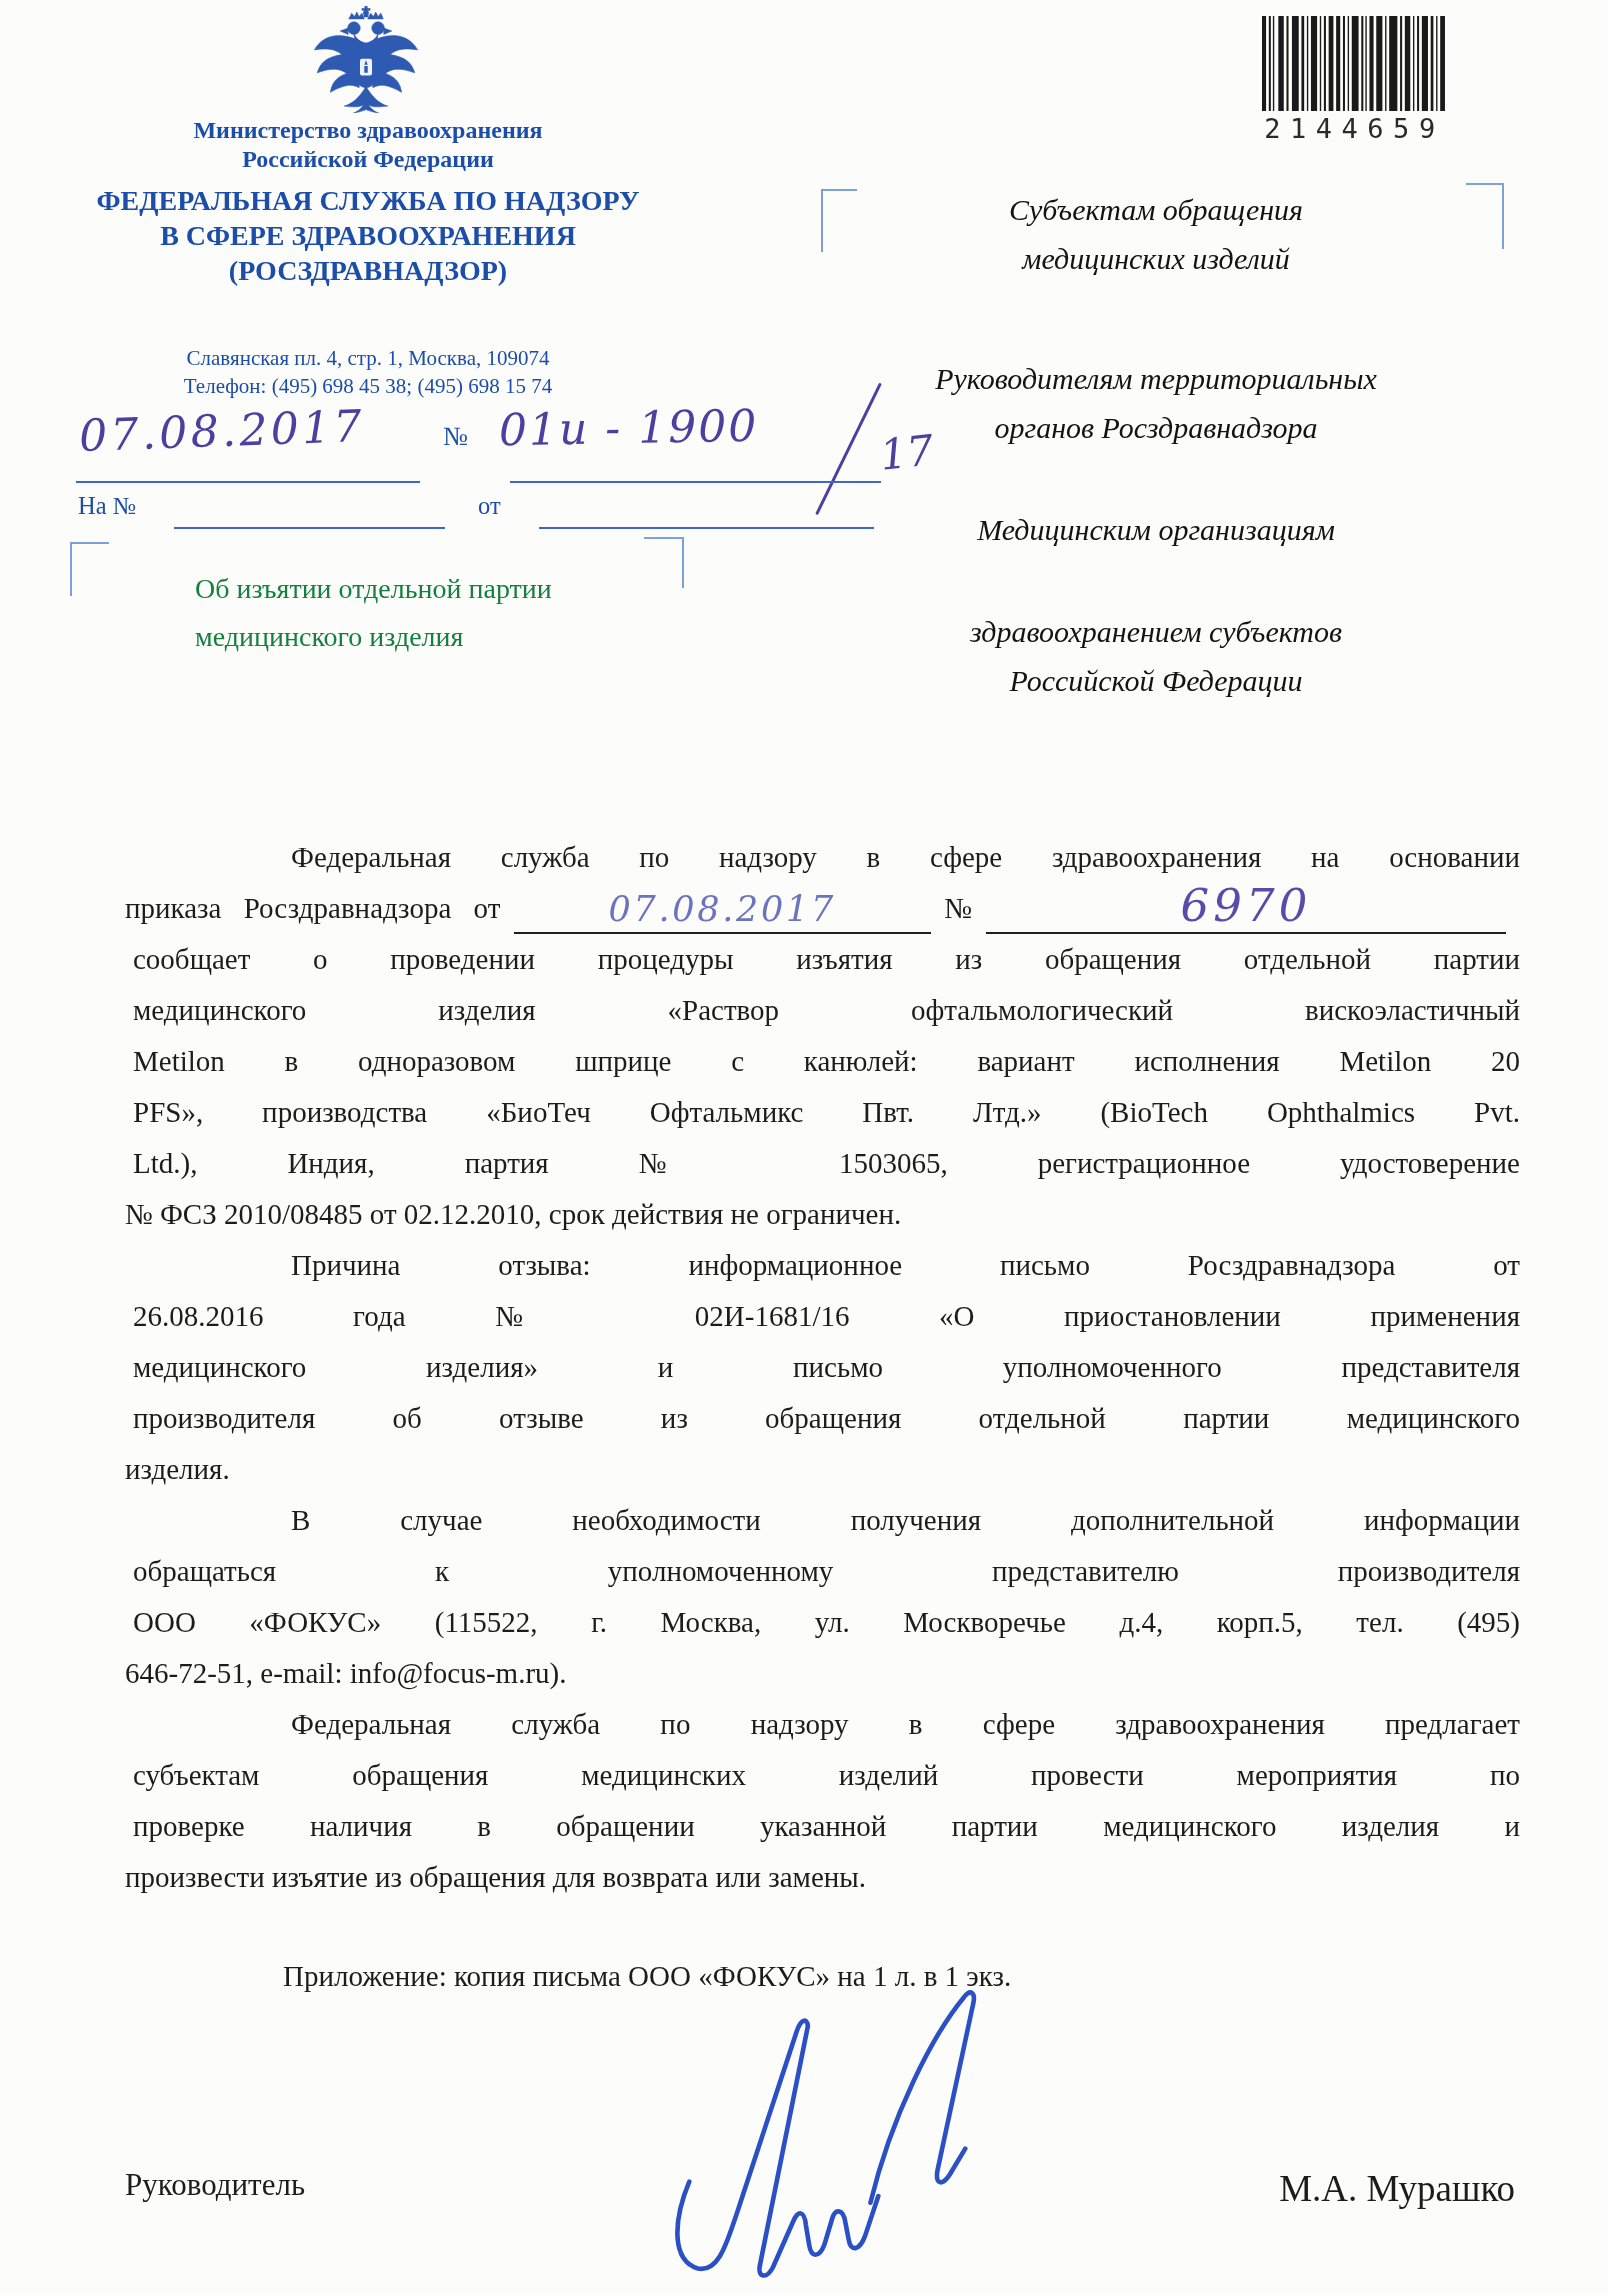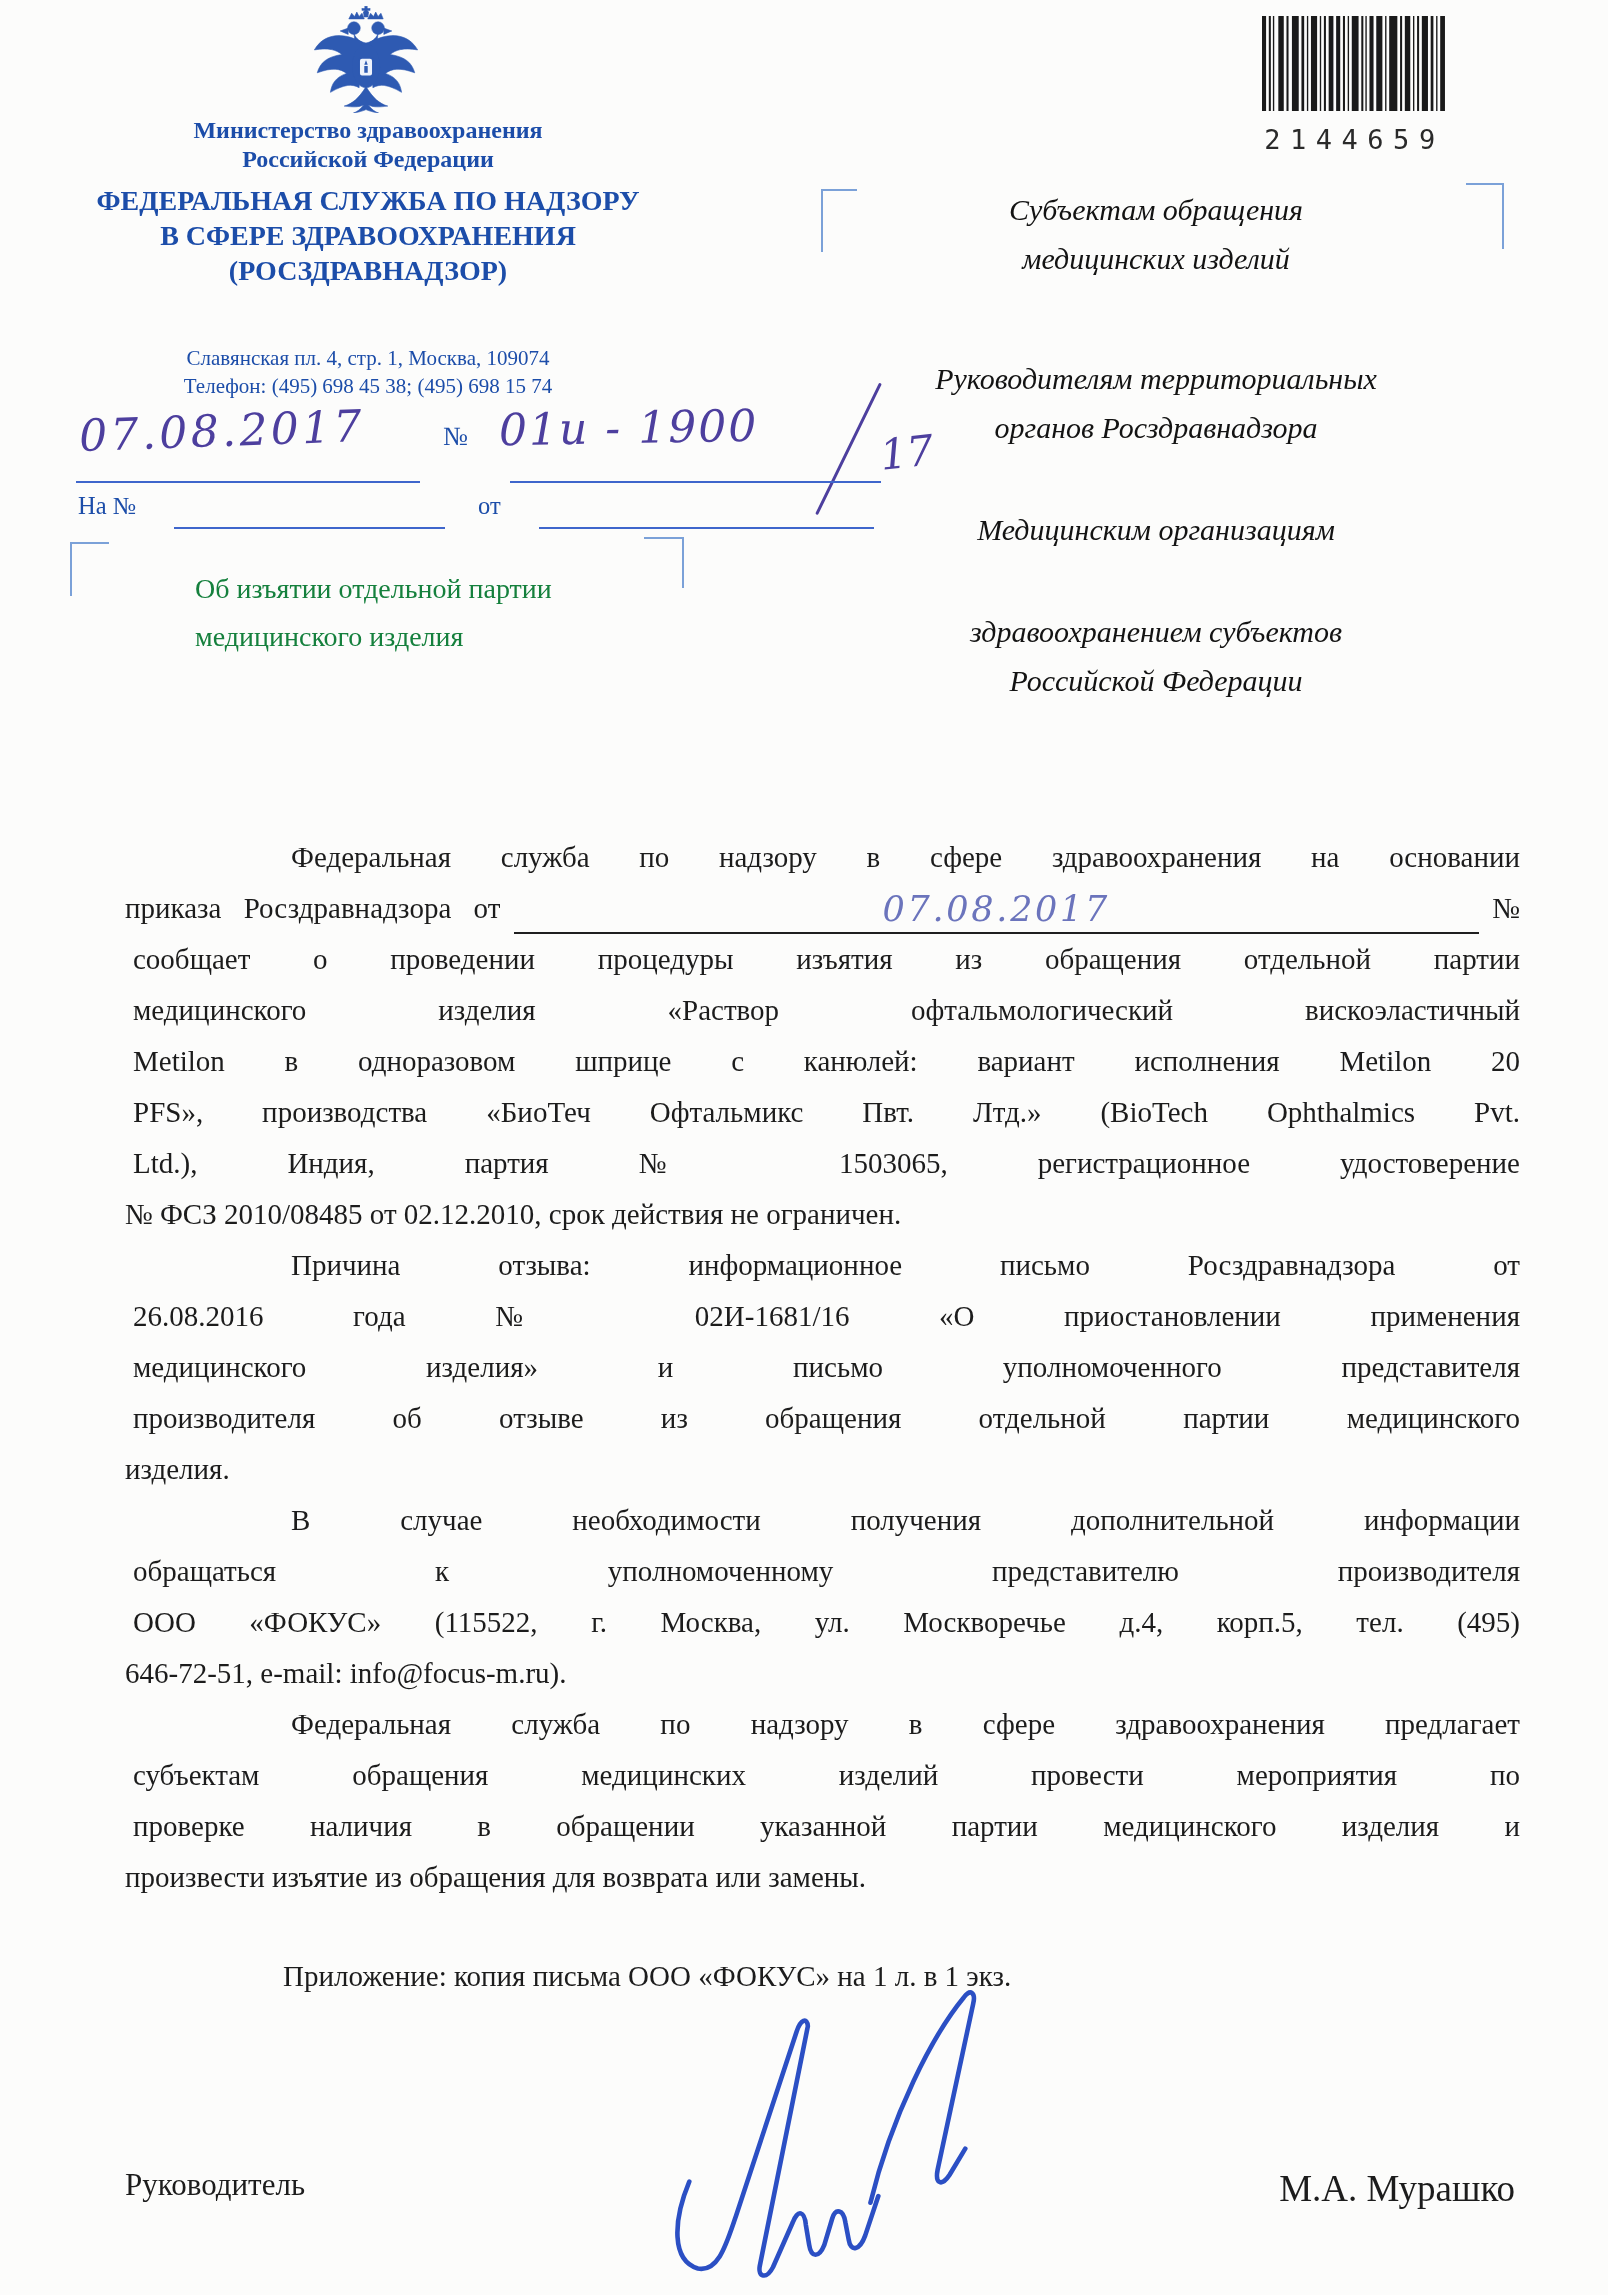--- a/index.html
+++ b/index.html
@@ -19,21 +19,21 @@
   
   .emblem{position:absolute; left:308px; top:4.1px; width:116px; height:109px;}
   .lh-center{position:absolute; left:53px; width:630px; text-align:center; color:var(--letterhead-blue);}
   .ministry{top:116px; font-size:24px; line-height:29px; font-weight:700;}
   .service{top:183px; font-size:28px; line-height:35px; font-weight:700;}
   .addr{top:344px; font-size:21px; line-height:28px;}
   
   .barcode{position:absolute; left:1262px; top:16.3px; width:185px; height:95px;}
   .barcode-number{
     position:absolute; left:1262px; top:113px; width:185px; text-align:center;
-    font-family:"DejaVu Sans Mono", monospace; font-size:27px; letter-spacing:9.5px; color:#2a2a2a;margin-top:11px;
+    font-family:"DejaVu Sans Mono", monospace; font-size:27px; letter-spacing:9.5px; color:#2a2a2a;
   }
   
   .hw{font-family:"DejaVu Serif", serif; font-style:italic; color:var(--ink-violet);}
   .reg-date{position:absolute; left:79px; top:405px; font-size:44px; letter-spacing:3.4px; transform:rotate(-2deg);}
   .reg-no-sign{position:absolute; left:443px; top:422px; font-size:26px; color:var(--letterhead-blue);}
   .reg-number{position:absolute; left:499px; top:402px; font-size:44px; letter-spacing:2px; transform:rotate(-1deg);}
   .reg-slash{position:absolute; left:847px; top:376px; width:3.4px; height:146px; background:var(--ink-violet); transform:rotate(26deg); border-radius:2px;}
   .reg-suffix{position:absolute; left:880px; top:428px; font-size:42px; transform:rotate(-6deg);}
   .reg-underline{position:absolute; height:0; border-top:2.7px solid var(--underline-blue);}
   .u1{left:76px; top:481px; width:344px;}
@@ -187,20 +187,21 @@
         <div>Российской Федерации</div>
       </div>
     </div>
 
   <div class="body">
     <div class="body-line just indent">Федеральная служба по надзору в сфере здравоохранения на основании</div>
     <div class="body-line order-line">
       <span class="order-prefix">приказа Росздравнадзора от</span>
       <span class="hw-slot slot-date"><span class="hw">07.08.2017</span></span>
       <span>№</span>
+      <span class="hw-slot slot-num"><span class="hw">6970</span></span>
     </div>
     <div>
         <div class="body-line just">сообщает о проведении процедуры изъятия из обращения отдельной партии</div>
         <div class="body-line just">медицинского изделия «Раствор офтальмологический вискоэластичный</div>
         <div class="body-line just">Metilon в одноразовом шприце с канюлей: вариант исполнения Metilon 20</div>
         <div class="body-line just">PFS», производства «БиоТеч Офтальмикс Пвт. Лтд.» (BioTech Ophthalmics Pvt.</div>
         <div class="body-line just">Ltd.), Индия, партия № 1503065, регистрационное удостоверение</div>
         <div class="body-line">№ ФСЗ 2010/08485 от 02.12.2010, срок действия не ограничен.</div>
         <div class="body-line just indent">Причина отзыва: информационное письмо Росздравнадзора от</div>
         <div class="body-line just">26.08.2016 года № 02И-1681/16 «О приостановлении применения</div>

